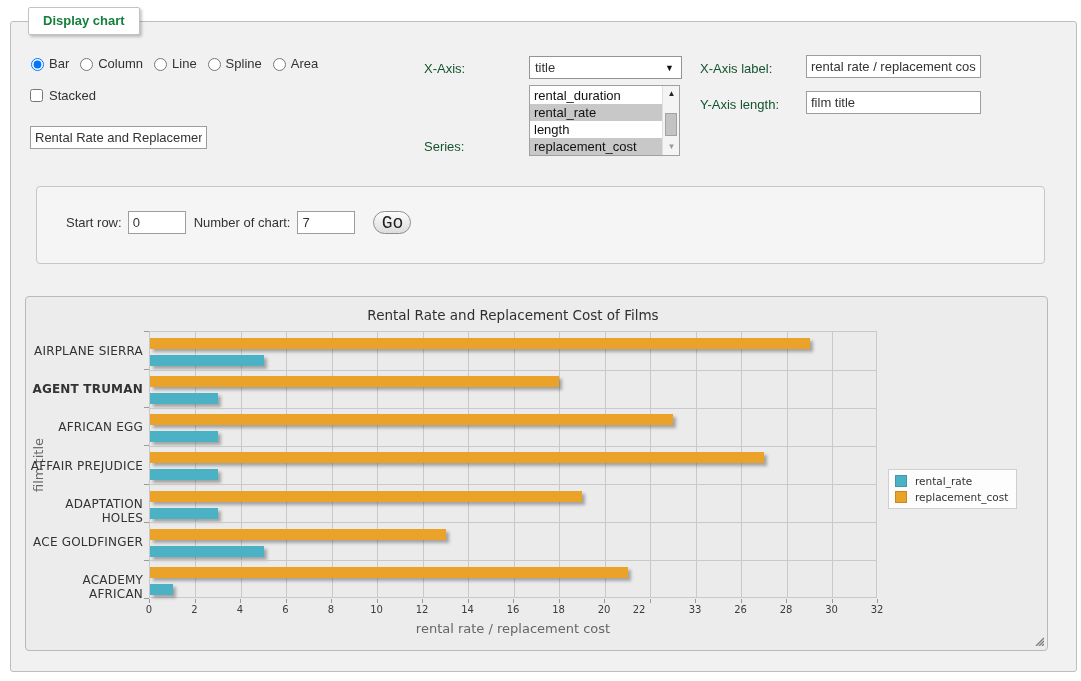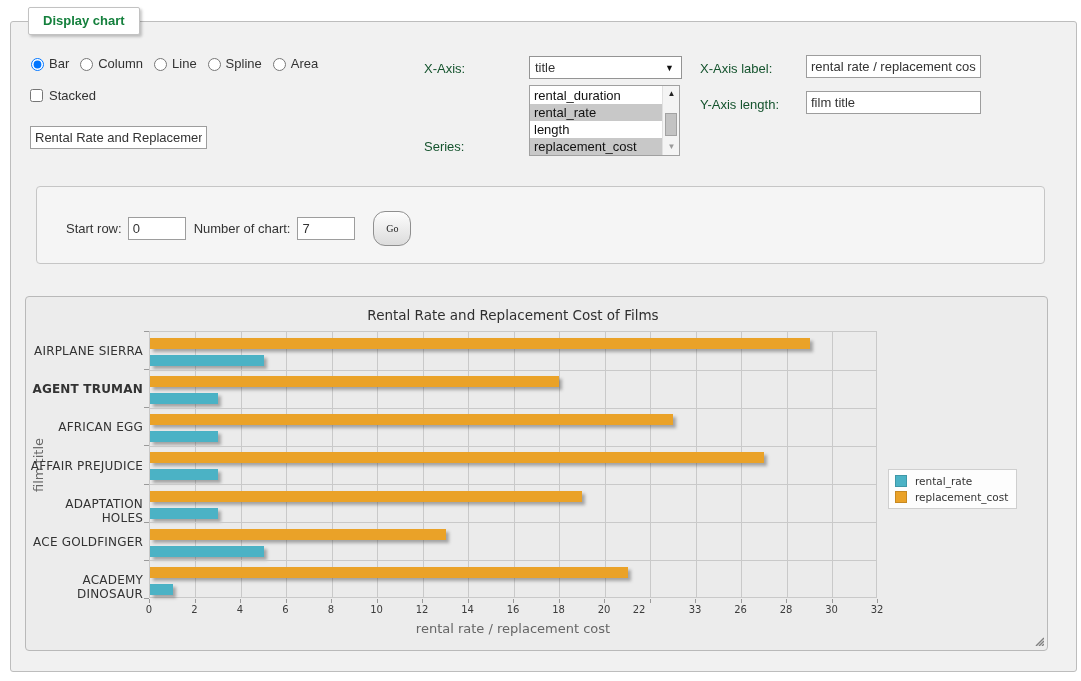--- a/index.html
+++ b/index.html
@@ -60,23 +60,23 @@
   .xaxis-input { position:absolute; left:806px; top:55px; width:175px; height:23px; }
   .yaxis-input { position:absolute; left:806px; top:91px; width:175px; height:23px; }
   
   .row-panel {
     position:absolute; left:36px; top:186px; width:1009px; height:78px;
     background:#f5f5f5; border:1px solid #c6c6c6; border-radius:4px;
   }
   .row-panel .inner { position:absolute; left:29px; top:24px; display:flex; align-items:center; }
   .row-panel input { width:58px; height:23px; }
   .go-btn {
-    margin-left:18px; width:38px; height:35px; border-radius:12px;
+    margin-left:18px; width:38px; height:23px; border-radius:12px;
     border:1px solid #8f8f8f; background:linear-gradient(#fdfdfd,#dcdcdc);
-    font-family:Liberation Serif, serif; font-size:10px; color:#222;
+    font-family:Liberation Mono, monospace; font-size:18px; color:#222;
     display:flex; align-items:center; justify-content:center; cursor:pointer;
   }
   
   .chart-panel {
     position:absolute; left:25px; top:296px; width:1023px; height:355px;
     background:#ececec; border:1px solid #b9b9b9; border-radius:4px;
     font-family:"DejaVu Sans", sans-serif;
   }
   .chart-title { position:absolute; left:123px; top:10px; width:728px; text-align:center;
     font-size:13.5px; color:#2f2f2f; }
@@ -259,21 +259,21 @@
         <div class="cat-label" style="top: 85.2143px; font-weight: bold;">AGENT TRUMAN</div>
         <div class="tickmark-y" style="top: 110.286px;"></div>
         <div class="cat-label" style="top: 123.357px;">AFRICAN EGG</div>
         <div class="tickmark-y" style="top: 148.429px;"></div>
         <div class="cat-label" style="top: 161.5px;">AFFAIR PREJUDICE</div>
         <div class="tickmark-y" style="top: 186.571px;"></div>
         <div class="cat-label" style="top: 199.643px;">ADAPTATION HOLES</div>
         <div class="tickmark-y" style="top: 224.714px;"></div>
         <div class="cat-label" style="top: 237.786px;">ACE GOLDFINGER</div>
         <div class="tickmark-y" style="top: 262.857px;"></div>
-        <div class="cat-label" style="top: 275.929px;">ACADEMY DINOSAUR</div>
+        <div class="cat-label" style="top: 275.929px;">ACADEMY AFRICAN</div>
         <div class="tickmark-y" style="top: 301px;"></div>
       </div>
     <div class="xaxis-title">rental rate / replacement cost</div>
     <div class="legend" id="legendBox">
         <div class="legend-row">
           <div class="legend-swatch" style="background: rgb(75, 178, 197);"></div>
           <div class="legend-label">rental_rate</div>
         </div>
         <div class="legend-row">
           <div class="legend-swatch" style="background: rgb(234, 162, 40);"></div>

